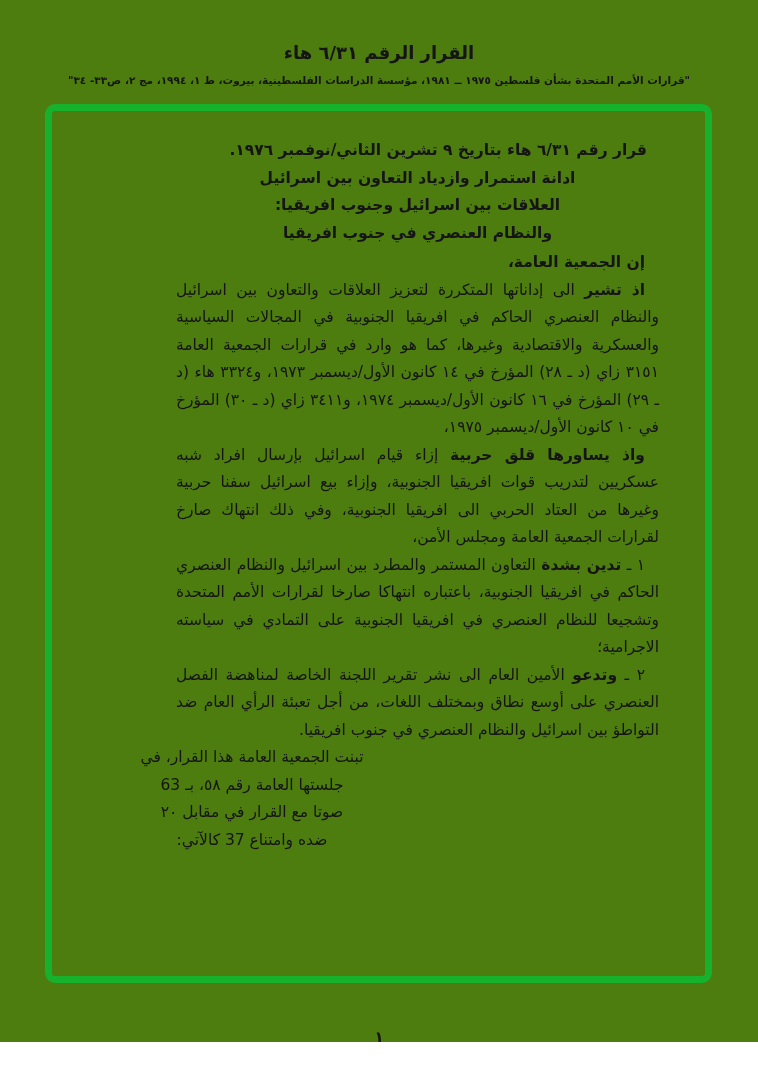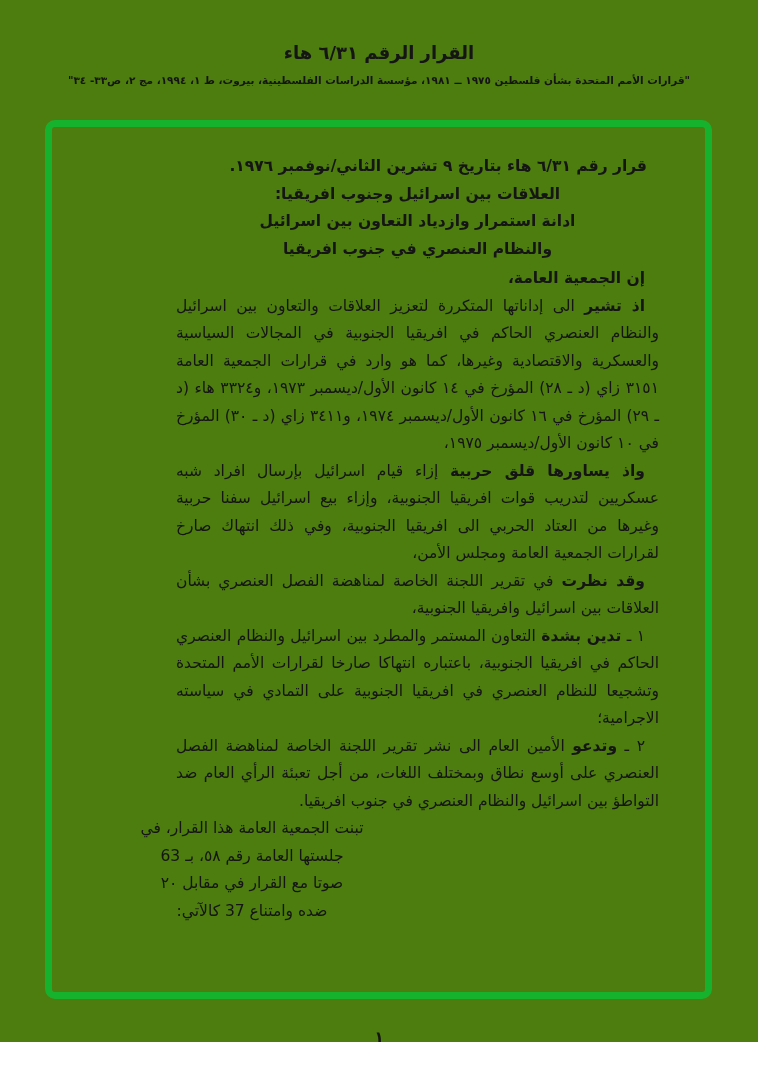--- a/index.html
+++ b/index.html
@@ -25,21 +25,21 @@
     letter-spacing: 0.5px;
   }
   .doc-source {
     margin-top: 11px;
     text-align: center;
     font-weight: bold;
     font-size: 10.5px;
   }
   .green-box {
     position: absolute;
-    left: 45px; top: 120px;
+    left: 45px; top: 104px;
     width: 667px; height: 879px;
     border: 7px solid #17b22d;
     border-radius: 10px;
     padding: 26px 46px 0 26px;
     direction: rtl;
     overflow: hidden;
   }
   .body-col { margin-left: 98px; }
   .heading-line {
     font-weight: bold;
@@ -87,32 +87,31 @@
   <div class="doc-header">
     <div class="doc-title">القرار الرقم  ٦/٣١ هاء</div>
     <div class="doc-source">"قرارات الأمم المتحدة بشأن فلسطين ١٩٧٥ ــ ١٩٨١، مؤسسة الدراسات الفلسطينية، بيروت، ط ١، ١٩٩٤، مج ٢، ص٣٣- ٣٤"</div>
   </div>
 
   <div class="green-box">
     <div class="body-col">
 
       <div class="heading">
         <div class="heading-line first">قرار رقم ٦/٣١ هاء بتاريخ ٩ تشرين الثاني/نوفمبر ١٩٧٦.</div>
+        <div class="heading-line centered">ادانة استمرار وازدياد التعاون بين اسرائيل</div>
         <div class="heading-line centered">العلاقات بين اسرائيل وجنوب افريقيا:</div>
-        <div class="heading-line centered">ادانة استمرار وازدياد التعاون بين اسرائيل</div>
         <div class="heading-line centered">والنظام العنصري في جنوب افريقيا</div>
       </div>
 
       <div class="preamble">إن الجمعية العامة،</div>
 
       <p class="body-par"><span class="num"></span><span class="lead">اذ تشير</span><span class="rest"> الى إداناتها المتكررة لتعزيز العلاقات والتعاون بين اسرائيل والنظام العنصري الحاكم في افريقيا الجنوبية في المجالات السياسية والعسكرية والاقتصادية وغيرها، كما هو وارد في قرارات الجمعية العامة ٣١٥١ زاي (د ـ ٢٨) المؤرخ في ١٤ كانون الأول/ديسمبر ١٩٧٣، و٣٣٢٤ هاء (د ـ ٢٩) المؤرخ في ١٦ كانون الأول/ديسمبر ١٩٧٤، و٣٤١١ زاي (د ـ ٣٠) المؤرخ في ١٠ كانون الأول/ديسمبر ١٩٧٥،</span></p>
 
       <p class="body-par"><span class="num"></span><span class="lead">واذ يساورها قلق حربية</span><span class="rest"> إزاء قيام اسرائيل بإرسال افراد شبه عسكريين لتدريب قوات افريقيا الجنوبية، وإزاء بيع اسرائيل سفنا حربية وغيرها من العتاد الحربي الى افريقيا الجنوبية، وفي ذلك انتهاك صارخ لقرارات الجمعية العامة ومجلس الأمن،</span></p>
 
-      <p class="body-par"><span class="num"></span><span class="lead">وقد نظرت</span><span class="rest"> في تقرير اللجنة الخاصة لمناهضة الفصل العنصري بشأن العلاقات بين اسرائيل وافريقيا الجنوبية،</span></p>
 
       <p class="body-par"><span class="num">١ ـ </span><span class="lead">تدين بشدة</span><span class="rest"> التعاون المستمر والمطرد بين اسرائيل والنظام العنصري الحاكم في افريقيا الجنوبية، باعتباره انتهاكا صارخا لقرارات الأمم المتحدة وتشجيعا للنظام العنصري في افريقيا الجنوبية على التمادي في سياسته الاجرامية؛</span></p>
 
       <p class="body-par"><span class="num">٢ ـ </span><span class="lead">وتدعو</span><span class="rest"> الأمين العام الى نشر تقرير اللجنة الخاصة لمناهضة الفصل العنصري على أوسع نطاق وبمختلف اللغات، من أجل تعبئة الرأي العام ضد التواطؤ بين اسرائيل والنظام العنصري في جنوب افريقيا.</span></p>
 
     </div>
 
     <div class="adoption">
       <div>تبنت الجمعية العامة هذا القرار، في</div>
       <div>جلستها العامة رقم ٥٨، بـ 63</div>

